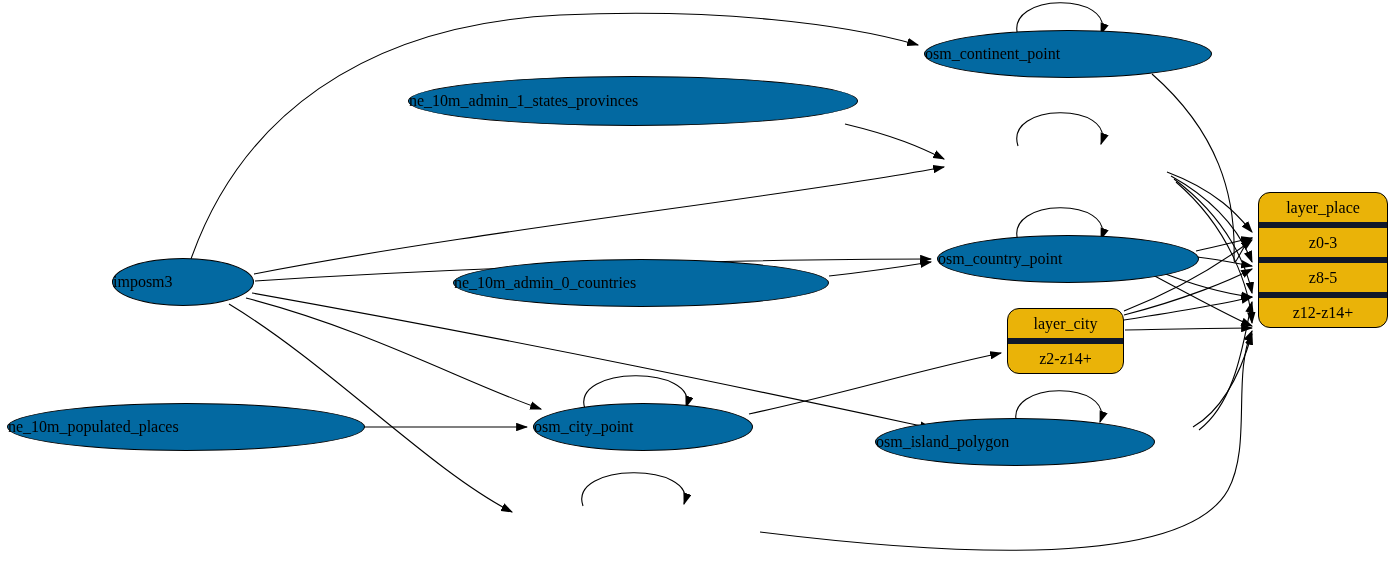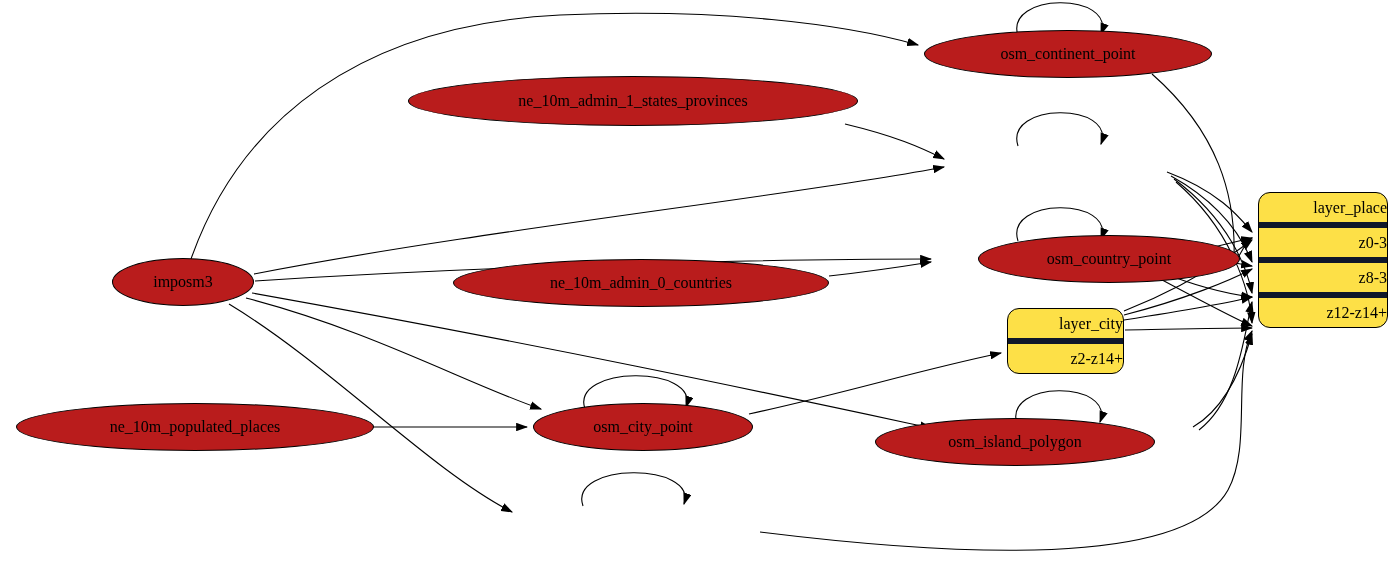--- a/index.html
+++ b/index.html
@@ -7,34 +7,34 @@
     position:relative;
     width:1395px;height:568px;
     background:#ffffff;
     font-family:"Liberation Serif","DejaVu Serif",serif;
     overflow:hidden;
   }
   #edges{position:absolute;left:0;top:0;width:1395px;height:568px;}
   .node{
     position:absolute;
     border:1px solid #000;
-    background:#b91c1c;
+    background:#0369a1;
     border-radius:50%;
-    display:flex;align-items:center;justify-content:center;
+    display:flex;align-items:center;justify-content:flex-start;
     font-size:16px;color:#000;white-space:nowrap;
     box-sizing:border-box;
   }
   .record{
     position:absolute;
-    background:#fde047;
+    background:#eab308;
     border:1.5px solid #000;
     border-radius:12px;
     overflow:hidden;
     box-sizing:border-box;
-    text-align:right;
+    text-align:center;
     font-size:16px;color:#000;
   }
   .rec-row{
     height:29px;line-height:29px;
     border-top:6px solid #0f172a;
     white-space:nowrap;
   }
   .rec-row:first-child{border-top:none;}
   path.edge{fill:none;stroke:#000;stroke-width:1.1px;}
 </style>
@@ -88,41 +88,41 @@
 
   <div class="node" style="left:112px;top:258px;width:142px;height:48px">
     <span>imposm3</span>
   </div>
   <div class="node" style="left:408px;top:76px;width:450px;height:50px">
     <span>ne_10m_admin_1_states_provinces</span>
   </div>
   <div class="node" style="left:453px;top:259px;width:376px;height:48px">
     <span>ne_10m_admin_0_countries</span>
   </div>
-  <div class="node" style="left:16px;top:403px;width:358px;height:48px">
+  <div class="node" style="left:7px;top:403px;width:358px;height:48px">
     <span>ne_10m_populated_places</span>
   </div>
   <div class="node" style="left:924px;top:30px;width:288px;height:48px">
     <span>osm_continent_point</span>
   </div>
-  <div class="node" style="left:978px;top:235px;width:262px;height:48px">
+  <div class="node" style="left:937px;top:235px;width:262px;height:48px">
     <span>osm_country_point</span>
   </div>
   <div class="node" style="left:533px;top:403px;width:220px;height:48px">
     <span>osm_city_point</span>
   </div>
   <div class="node" style="left:875px;top:418px;width:280px;height:48px">
     <span>osm_island_polygon</span>
   </div>
 
   <div class="record" style="left:1007px;top:308px;width:117px">
     <div class="rec-row">layer_city</div>
     <div class="rec-row">z2-z14+</div>
   </div>
 
   <div class="record" style="left:1258px;top:192px;width:130px">
     <div class="rec-row">layer_place</div>
     <div class="rec-row">z0-3</div>
-    <div class="rec-row">z8-3</div>
+    <div class="rec-row">z8-5</div>
     <div class="rec-row">z12-z14+</div>
   </div>
 
 </div>
 
 </body></html>

